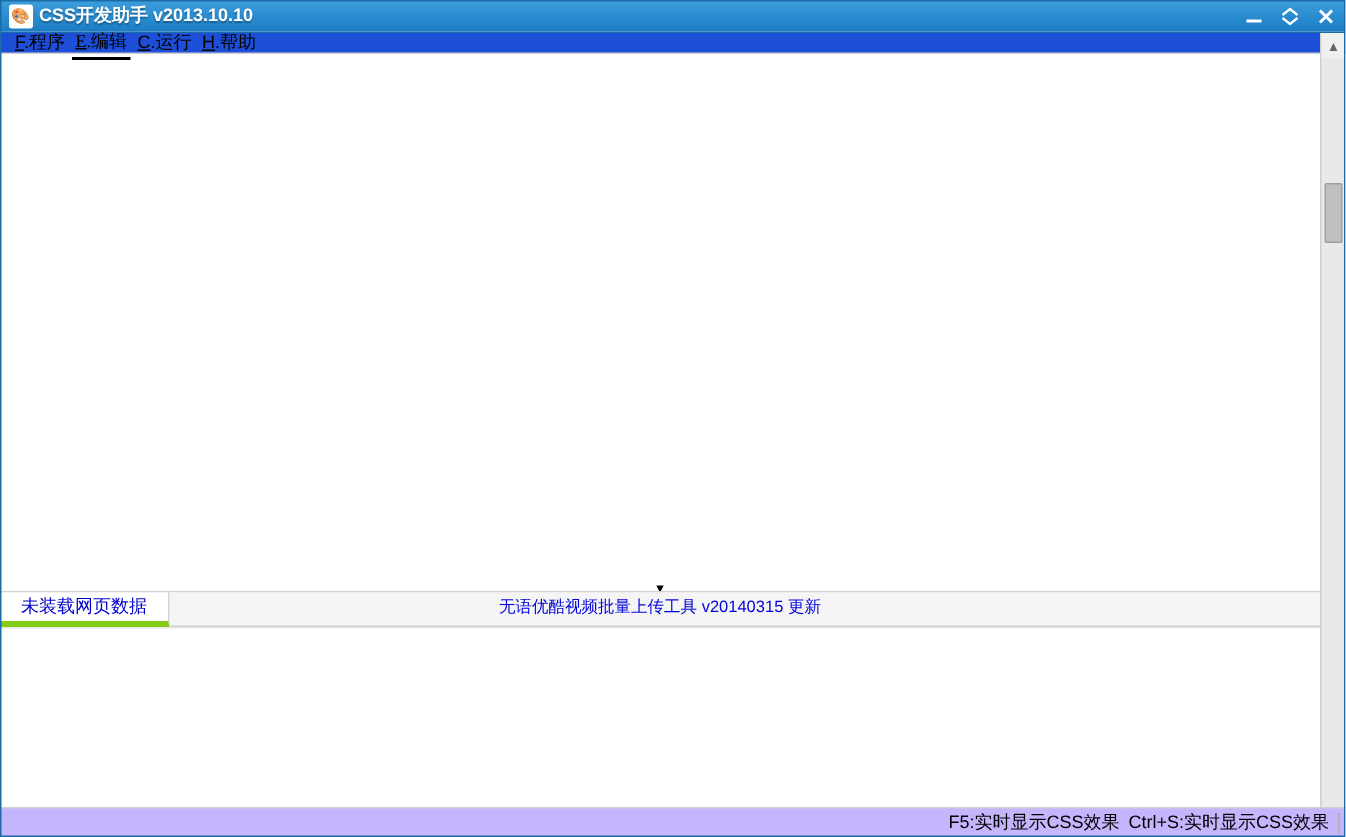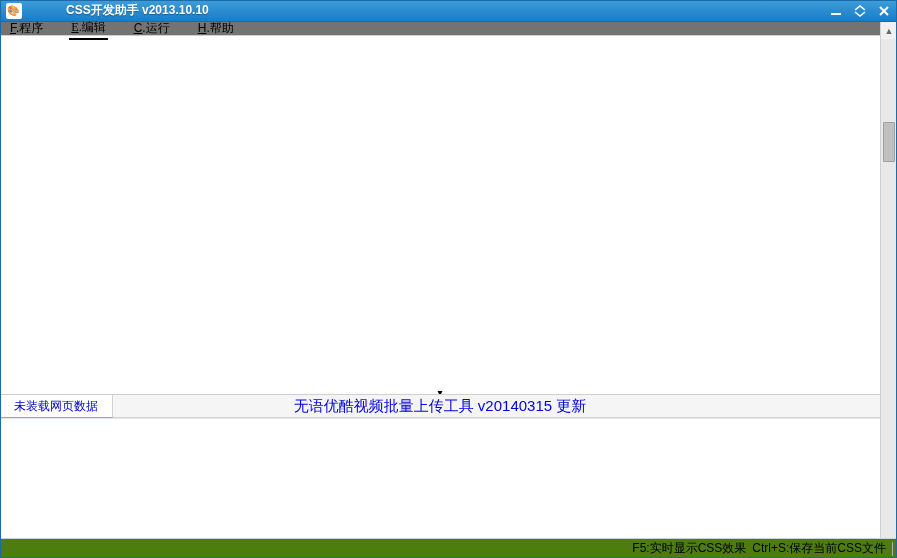--- a/index.html
+++ b/index.html
@@ -27,42 +27,42 @@
   width: 16px;
   height: 16px;
   margin-right: 4px;
   display: inline-flex;
   align-items: center;
   justify-content: center;
   background: #fff;
   border-radius: 2px;
   font-size: 10px;
 }
-.titlebar .title-text { flex: 1; text-shadow: 0 1px 1px rgba(0,0,0,0.3); margin-left: 40px; }
+.titlebar .title-text { flex: 1; text-shadow: 0 1px 1px rgba(0,0,0,0.3); }
 .titlebar .win-controls { display: flex; gap: 6px; }
 .titlebar .win-btn {
   width: 18px;
   height: 16px;
   display: flex;
   align-items: center;
   justify-content: center;
   color: #fff;
   font-weight: bold;
   cursor: pointer;
   font-size: 12px;
 }
 .titlebar .win-btn.restore svg { width: 12px; height: 12px; }
 .menubar {
   height: 14px;
-  background: #737373;
+  background: #1d4ed8;
   border-bottom: 1px solid #d0d0d0;
   display: flex;
   align-items: center;
   padding: 0 8px;
-  gap: 24px;
+  gap: 3px;
 }
 .menubar .menu-item {
   font-size: 12px;
   color: #000;
   cursor: pointer;
   padding: 2px 2px;
 }
 .menubar .menu-item .mn { text-decoration: underline; }
 .menubar .menu-item.active {
   border-bottom: 2px solid #000;
@@ -103,53 +103,53 @@
   font-size: 12px;
   color: #0000cc;
   background: #fff;
   border-right: 1px solid #d0d0d0;
   border-bottom: 1px solid #d0d0d0;
   cursor: pointer;
   display: flex;
   align-items: center;
 }
 .tabs-row .tab.active {
-  border-bottom: 1px solid #84cc16;
+  border-bottom: 4px solid #84cc16;
 }
 .tabs-row .spacer {
   flex: 1;
   border-bottom: 1px solid #d0d0d0;
   background: #f5f5f5;
 }
 .update-notice {
   position: absolute;
   top: 397px;
   left: 0;
   right: 17px;
   text-align: center;
-  font-size: 15px;
+  font-size: 11px;
   color: #0000dd;
   pointer-events: none;
 }
 .bottom-panel {
   position: absolute;
   top: 418px;
   left: 0;
   right: 17px;
   bottom: 22px;
   background: #fff;
   border-top: 1px solid #e8e8e8;
 }
 .statusbar {
   position: absolute;
   bottom: 0;
   left: 0;
   right: 0;
   height: 20px;
-  background: #4d7c0f;
+  background: #c4b5fd;
   border-top: 1px solid #d0d0d0;
   display: flex;
   align-items: center;
   justify-content: flex-end;
   font-size: 12px;
   color: #000;
   gap: 6px;
   padding: 0 4px;
 }
 .statusbar .divider {
@@ -244,21 +244,21 @@
   </div>
   <div class="spacer"></div>
 </div>
 
 <div class="update-notice">无语优酷视频批量上传工具 v20140315 更新</div>
 
 <div class="bottom-panel"></div>
 
 <div class="statusbar">
   <span>F5:实时显示CSS效果</span>
-  <span>Ctrl+S:保存当前CSS文件</span>
+  <span>Ctrl+S:实时显示CSS效果</span>
   <span class="divider"></span>
 </div>
 
 <div class="right-scrollbar">
   <div class="sb-btn">▲</div>
   <div class="thumb"></div>
 </div>
 
 <div class="outer-border"></div>
 

